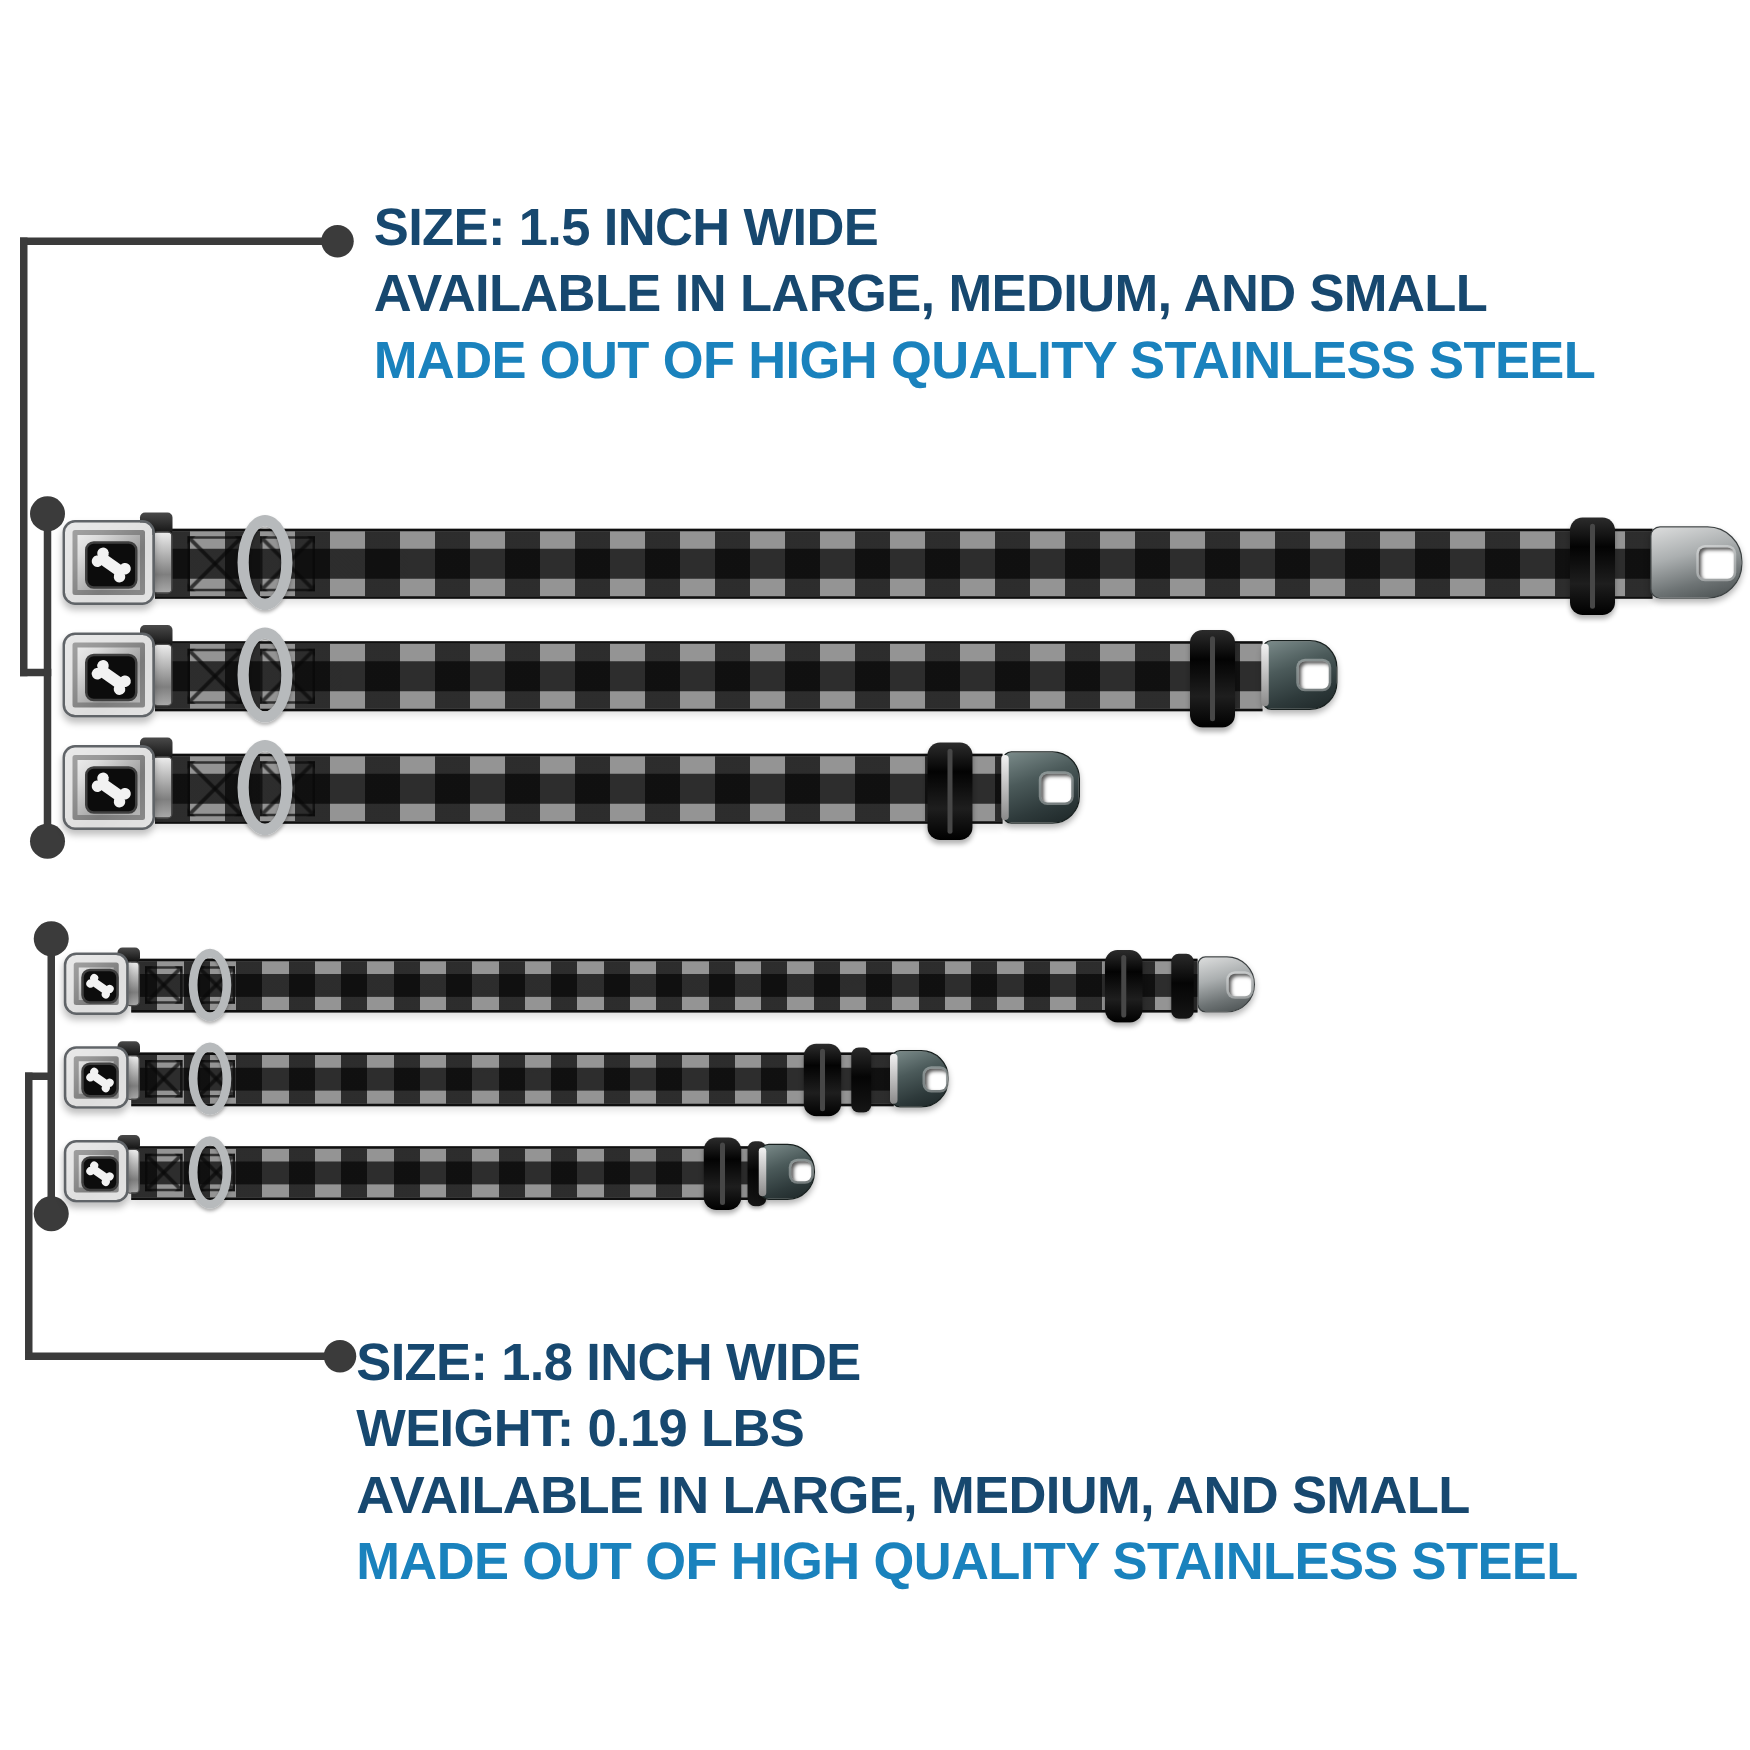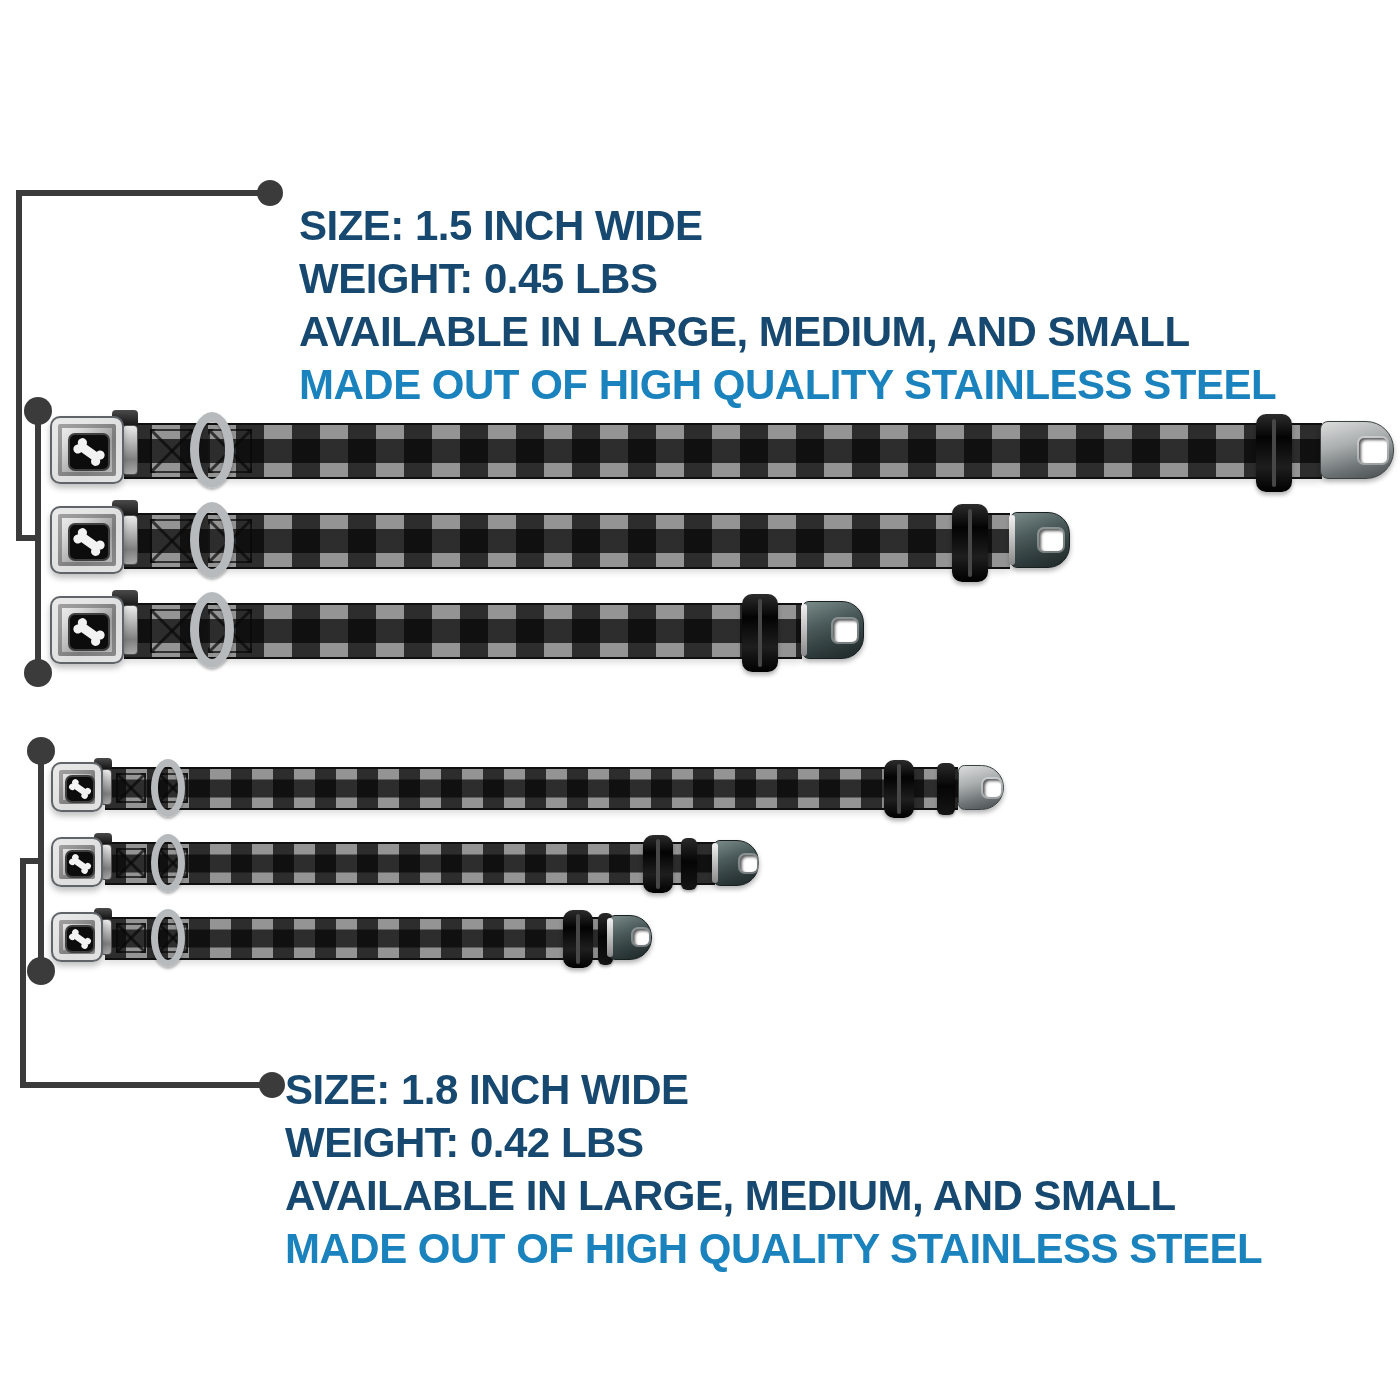--- a/index.html
+++ b/index.html
@@ -3,21 +3,21 @@
 <meta charset="utf-8">
 <style>
   html,body{margin:0;padding:0;background:#fff;}
   body{font-family:"Liberation Sans", sans-serif;}
   .canvas{position:relative;width:1400px;height:1400px;background:#fff;overflow:hidden;}
 
   
   .spec{position:absolute;font-weight:bold;font-size:42px;line-height:53px;letter-spacing:-0.5px;white-space:nowrap;}
   .spec .navy{color:#17486f;}
   .spec .blue{color:#1a82bd;}
-  .spec-top{left:299px;top:155px;margin-top:44px;}
+  .spec-top{left:299px;top:155px;}
   .spec-bottom{left:285px;top:1063px;}
 
   
   .cline{position:absolute;background:#3b3b3b;}
   .cdot{position:absolute;background:#3b3b3b;border-radius:50%;}
 
   
   .collar{position:absolute;left:50px;}
   .collar *{position:absolute;box-sizing:border-box;}
 
@@ -96,28 +96,27 @@
   <div class="cline" style="left:38px;top:750px;width:6px;height:222px;"></div>
   <div class="cdot" style="left:27px;top:737px;width:28px;height:28px;"></div>
   <div class="cdot" style="left:27px;top:957px;width:28px;height:28px;"></div>
   <div class="cline" style="left:20px;top:858px;width:21px;height:6px;"></div>
   <div class="cline" style="left:20px;top:858px;width:6px;height:230px;"></div>
   <div class="cline" style="left:20px;top:1082px;width:250px;height:6px;"></div>
   <div class="cdot" style="left:259px;top:1072px;width:26px;height:26px;"></div>
 
   <div class="spec spec-top">
     <div class="navy">SIZE: 1.5 INCH WIDE</div>
-    <div class="navy">WEIGHT: 0.45 LBS</div>
     <div class="navy">AVAILABLE IN LARGE, MEDIUM, AND SMALL</div>
     <div class="blue">MADE OUT OF HIGH QUALITY STAINLESS STEEL</div>
   </div>
 
   <div class="spec spec-bottom">
     <div class="navy">SIZE: 1.8 INCH WIDE</div>
-    <div class="navy">WEIGHT: 0.42 LBS</div>
+    <div class="navy">WEIGHT: 0.19 LBS</div>
     <div class="navy">AVAILABLE IN LARGE, MEDIUM, AND SMALL</div>
     <div class="blue">MADE OUT OF HIGH QUALITY STAINLESS STEEL</div>
   </div>
 
   <div class="collar big" style="top:416px;">
     <div class="strap" style="left:74px;top:7px;width:1198px;height:56px;"></div>
     <div class="boxx" style="left:100px;top:13px;width:44px;height:44px;"></div>
     <div class="boxx" style="left:158px;top:13px;width:44px;height:44px;"></div>
     <div class="knob" style="left:62px;top:-6px;width:26px;height:18px;"></div>
     <div class="hinge" style="left:72px;top:9px;width:16px;height:50px;"></div>

